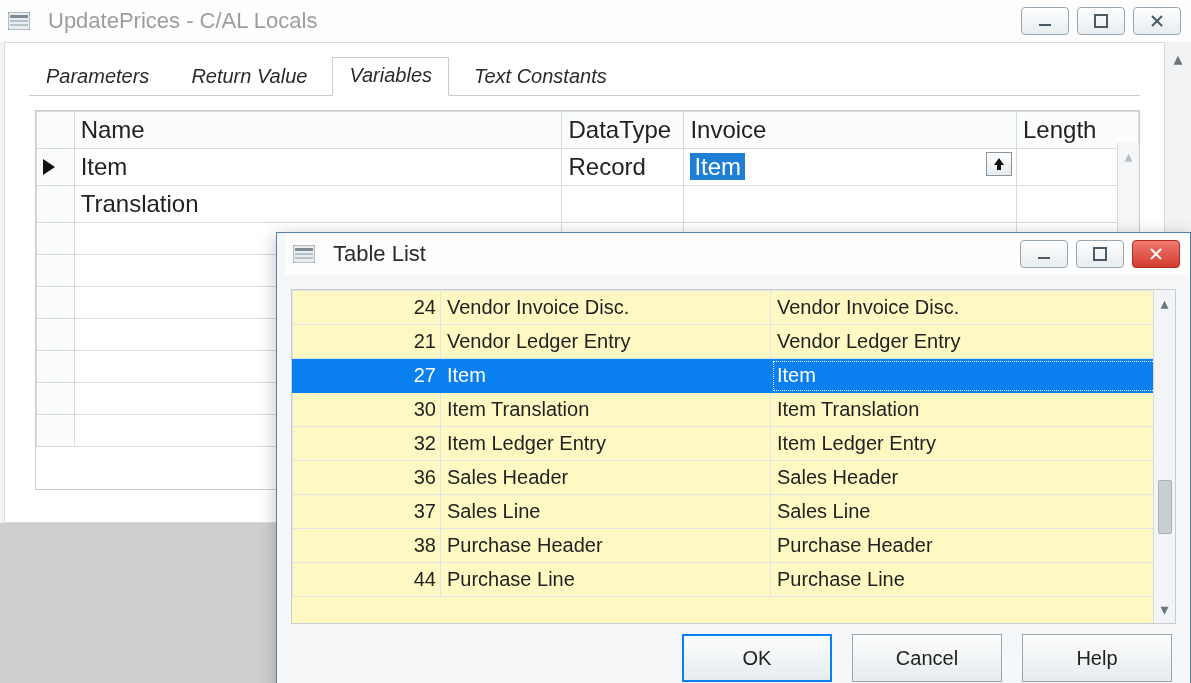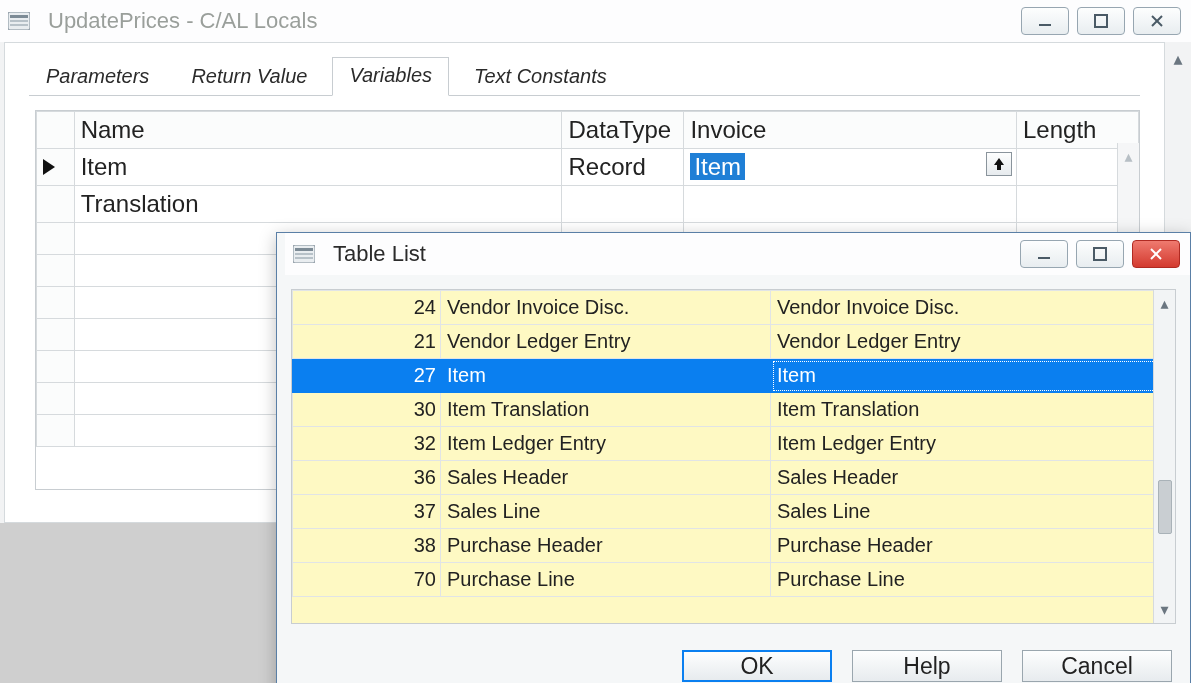--- a/index.html
+++ b/index.html
@@ -222,24 +222,24 @@
   }
   .tl-scroll .ar{color:#6b7680;font-size:16px;padding:4px 0;}
   .tl-thumb{width:14px;height:54px;background:#c9ced2;border:1px solid #a9b2b8;border-radius:2px;margin-top:100px;}
 
   .tl-buttons {
     position:absolute;
     right:18px; bottom:16px;
     display:flex; gap:20px;
   }
   .dlg-btn {
-    width:150px; height:32px;
+    width:150px; height:48px;
     border:1px solid #9aa6ae;
     background:linear-gradient(#fdfefe,#e7ebee);
-    font-size:23px;
+    font-size:20px;
     color:#222;
     display:flex;align-items:center;justify-content:center;
   }
   .dlg-btn.default {
     border:2px solid #0a7ff0;
   }
 </style>
 </head>
 <body>
 
@@ -459,31 +459,31 @@
             <td class="idcol">37</td>
             <td>Sales Line</td>
             <td class="caption">Sales Line</td>
           </tr>
           <tr>
             <td class="idcol">38</td>
             <td>Purchase Header</td>
             <td class="caption">Purchase Header</td>
           </tr>
           <tr>
-            <td class="idcol">70</td>
+            <td class="idcol">44</td>
             <td>Purchase Line</td>
             <td class="caption">Purchase Line</td>
           </tr>
         </tbody>
     </table>
     <div class="tl-scroll">
       <span class="ar">▴</span>
       <div class="tl-thumb"></div>
       <span class="ar">▾</span>
     </div>
   </div>
 
   <div class="tl-buttons">
     <div class="dlg-btn default">OK</div>
+    <div class="dlg-btn">Cancel</div>
     <div class="dlg-btn">Help</div>
-    <div class="dlg-btn">Cancel</div>
   </div>
 </div>
 
 </body></html>

